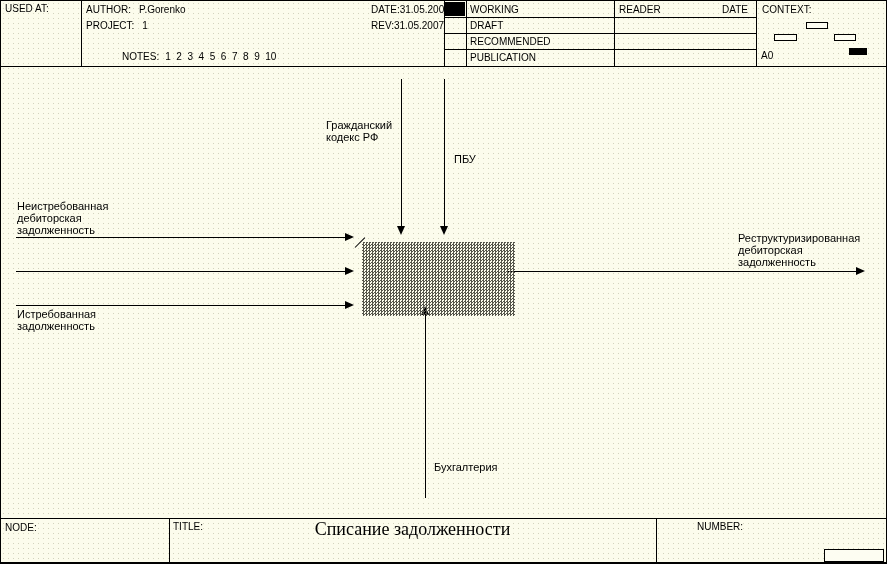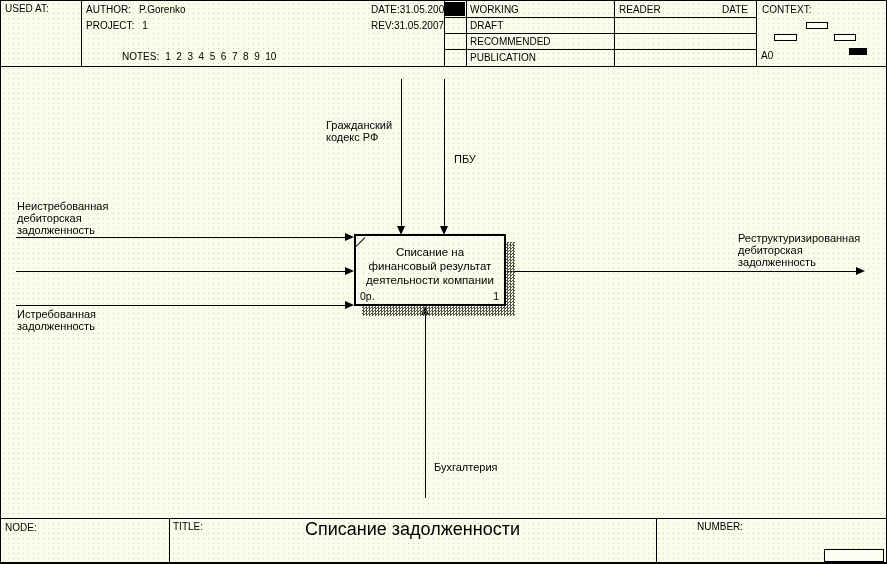--- a/index.html
+++ b/index.html
@@ -125,34 +125,27 @@
   <div class="ah-right" style="left:855px; top:266px;"></div>
   <div class="lbl" style="left:737px; top:231px;">Реструктуризированная
 дебиторская
 задолженность</div>
 
   <div class="vline" style="left:424px; top:307px; height:190px;"></div>
   <div class="ah-up" style="left:420px; top:305px;"></div>
   <div class="lbl" style="left:433px; top:460px;">Бухгалтерия</div>
 
   <div class="activity-shadow" style="left:361px; top:241px; width:153px; height:74px;"></div>
-  <div class="activity-box" style="left:353px; top:233px; width:152px; height:72px;">
-    <div class="activity-title">Списание на
-финансовый результат
-деятельности компании</div>
-    <div class="abs" style="left:4px; bottom:2px; font-size:10.5px;">0р.</div>
-    <div class="abs" style="right:5px; bottom:2px; font-size:10.5px;">1</div>
-  </div>
   <div class="corner-mark" style="left:354px; top:246px;"></div>
 
   <div class="hline" style="left:0; top:517px; width:887px;"></div>
   <div class="vline" style="left:168px; top:517px; height:47px;"></div>
   <div class="vline" style="left:655px; top:517px; height:47px;"></div>
 
   <div class="abs t10" style="left:4px; top:521px;">NODE:</div>
 
   <div class="abs t10" style="left:172px; top:520px;">TITLE:</div>
-  <div class="abs" style="left:168px; top:518px; width:487px; text-align:center; font-size:18px;">Списание задолженности</div>
+  <div class="abs" style="left:168px; top:518px; width:487px; text-align:center; font-size:18px;font-family:Liberation Serif, serif;">Списание задолженности</div>
 
   <div class="abs t10" style="left:659px; top:520px;margin-left:37px;">NUMBER:</div>
   <div class="numbox" style="left:823px; top:548px; width:60px; height:13px;"></div>
 
 </div>
 
 </body></html>

